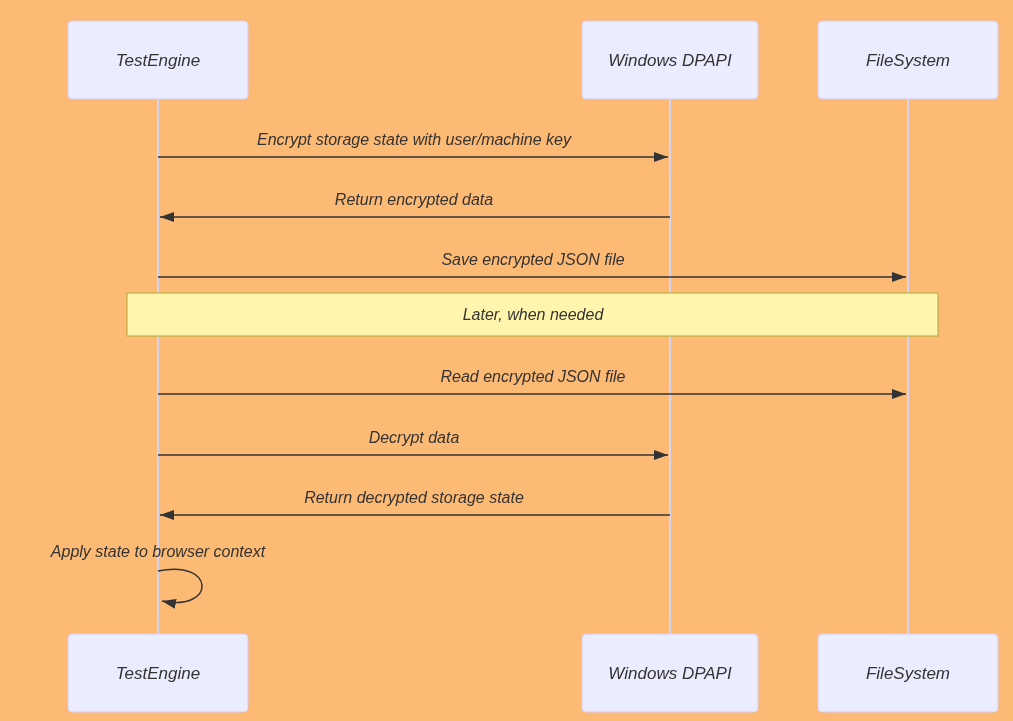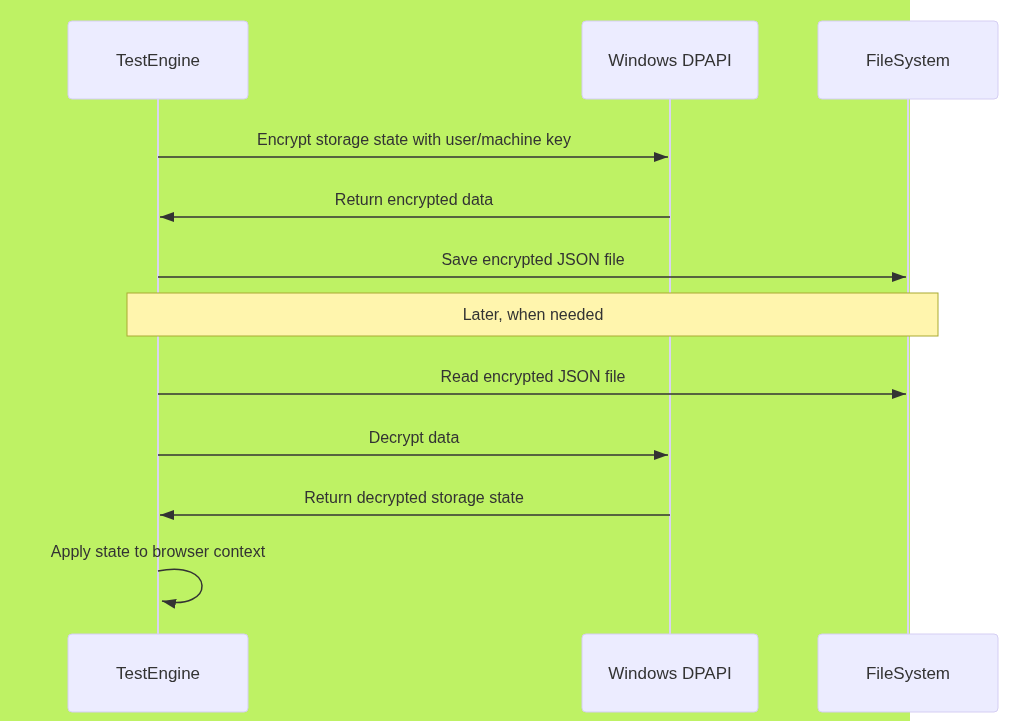--- a/index.html
+++ b/index.html
@@ -1,24 +1,25 @@
 <!DOCTYPE html>
 <html><head>
 <meta charset="utf-8">
 <style>
   html, body {
     margin: 0;
     padding: 0;
     background: #ffffff;
   }
   .canvas {
-    width: 910px;
+    width: 1013px;
     height: 721px;
     position: relative;
-    background: #bef264;
+    background: #fdba74;
+    font-style: italic;
   }
   svg { display: block; }
   text {
     font-family: "Liberation Sans", "DejaVu Sans", sans-serif;
     fill: #333333;
   }
   .actor-rect {
     fill: #ECECFF;
     stroke: #D5CEF3;
     stroke-width: 1;

